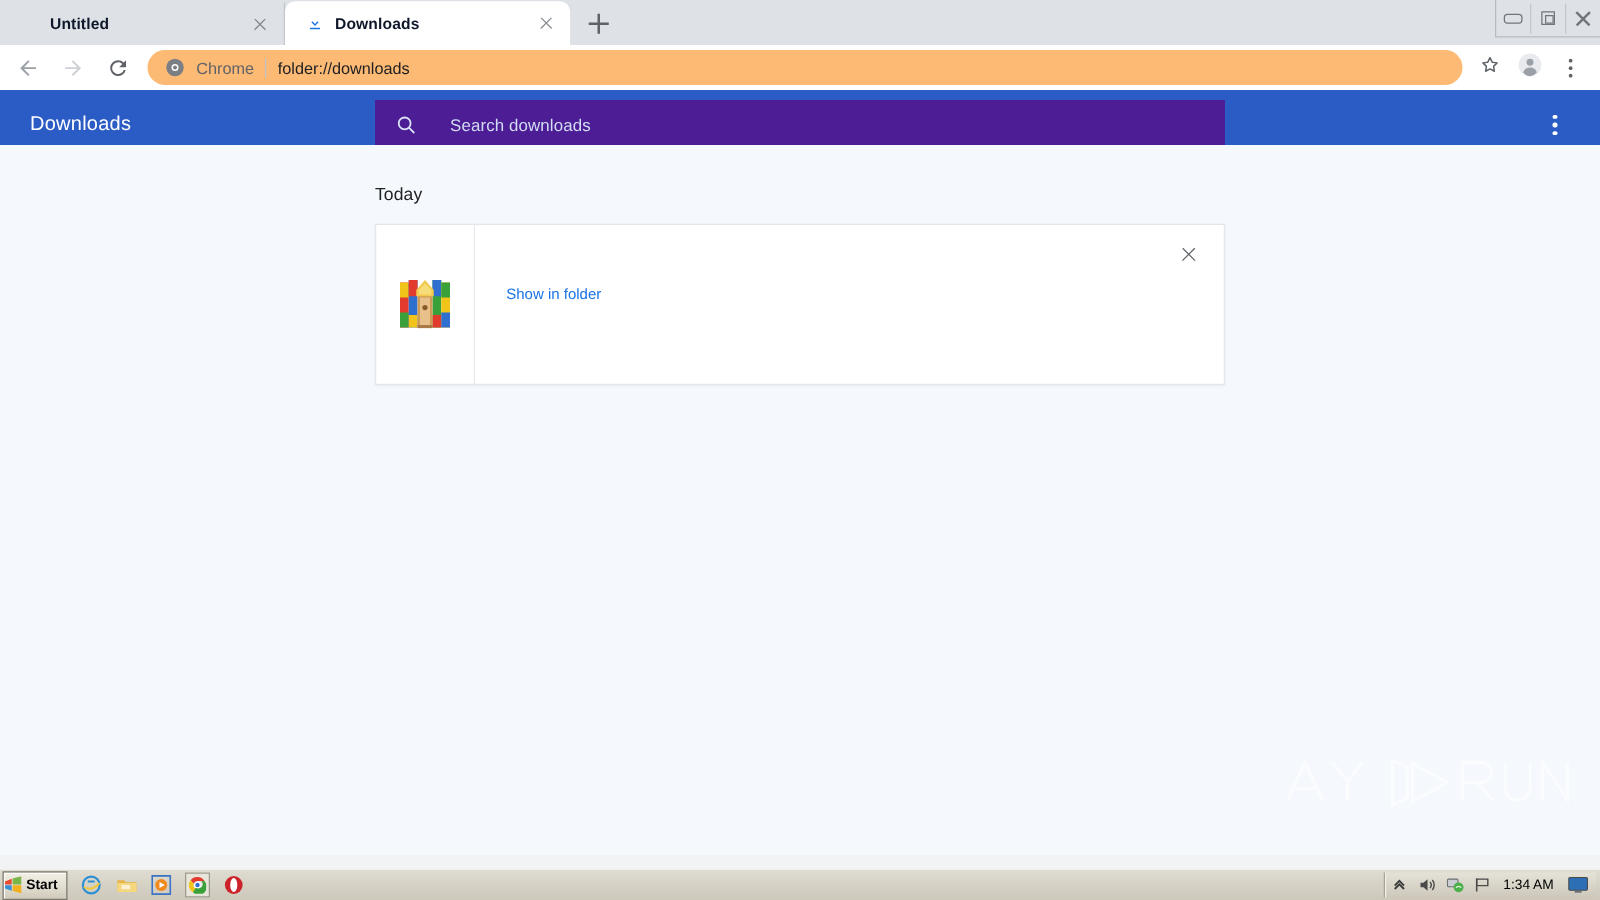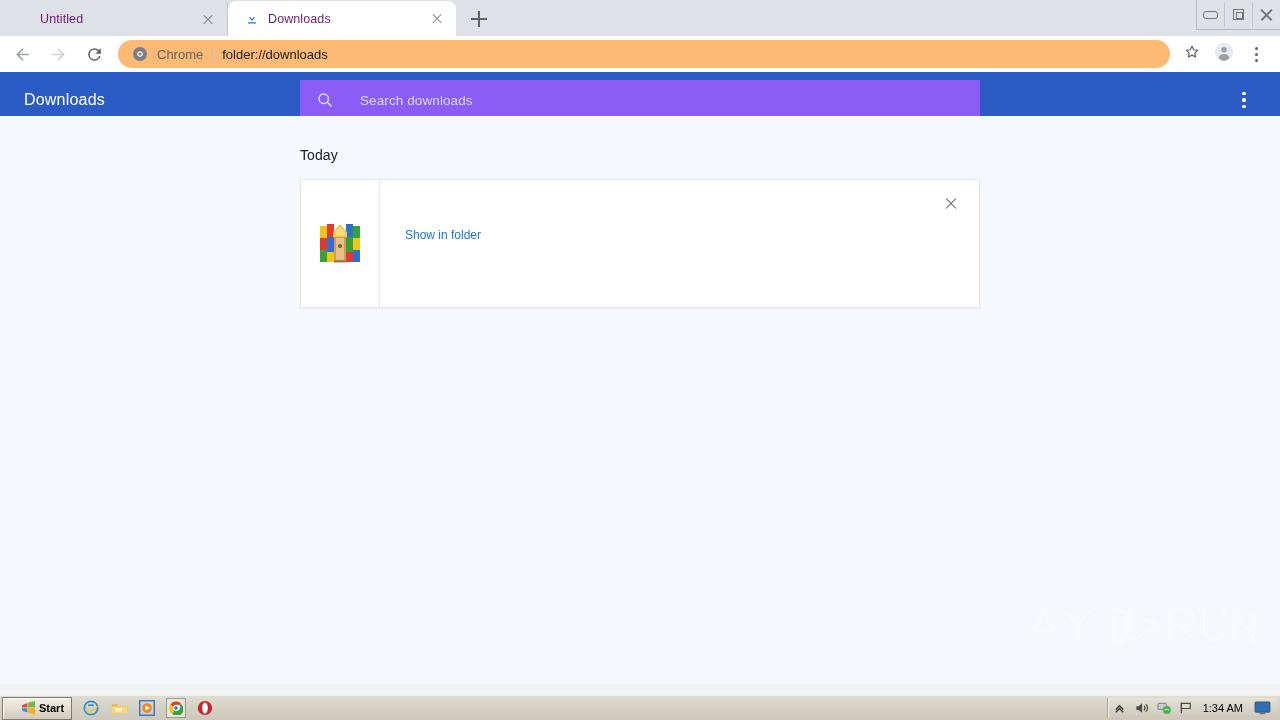--- a/index.html
+++ b/index.html
@@ -30,22 +30,23 @@
     display: flex;
     align-items: flex-end;
   }
   .tab {
     position: relative;
     height: 34px;
     display: flex;
     align-items: center;
     box-sizing: border-box;
     font-size: 12.5px;
-    color: #701a75;
+    color: #0f172a;
     padding: 0 10px 0 16px;
+    font-weight: bold;
   }
   .tab.inactive {
     width: 228px;
     border-right: 1px solid #c3c7cc;
   }
   .tab.active {
     width: 228px;
     background: #ffffff;
     border-radius: 8px 8px 0 0;
     height: 35px;
@@ -231,21 +232,21 @@
   .dl-title {
     color: #ffffff;
     font-size: 16px;
     margin-left: 24px;
     width: 276px;
     letter-spacing: .2px;
   }
   .dl-search {
     width: 680px;
     height: 40px;
-    background: #8b5cf6;
+    background: #4c1d95;
     display: flex;
     align-items: center;
     padding: 0 16px;
     box-sizing: border-box;
   }
   .dl-search-icon {
     width: 18px; height: 18px;
     flex: 0 0 18px;
     margin-right: 26px;
   }
@@ -370,21 +371,21 @@
     left: 0; bottom: 0;
     width: 1280px; height: 24px;
     background: linear-gradient(180deg,#dfdcd2 0%,#d6d2c6 45%,#cdc8ba 100%);
     border-top: 1px solid #f2f0e9;
     display: flex;
     align-items: center;
   }
   .start-btn {
     height: 21px;
     margin-left: 2px;
-    padding: 0 7px 0 18px;
+    padding: 0 7px 0 0;
     display: flex;
     align-items: center;
     background: linear-gradient(180deg,#f2f0e6 0%,#e3dfd2 50%,#cfcabb 100%);
     border: 1px solid #7d7a6f;
     box-shadow: inset 1px 1px 0 #ffffff;
   }
   .start-flag { width: 15px; height: 14px; margin-right: 3px; }
   .start-label {
     font-size: 11px;
     font-weight: bold;

